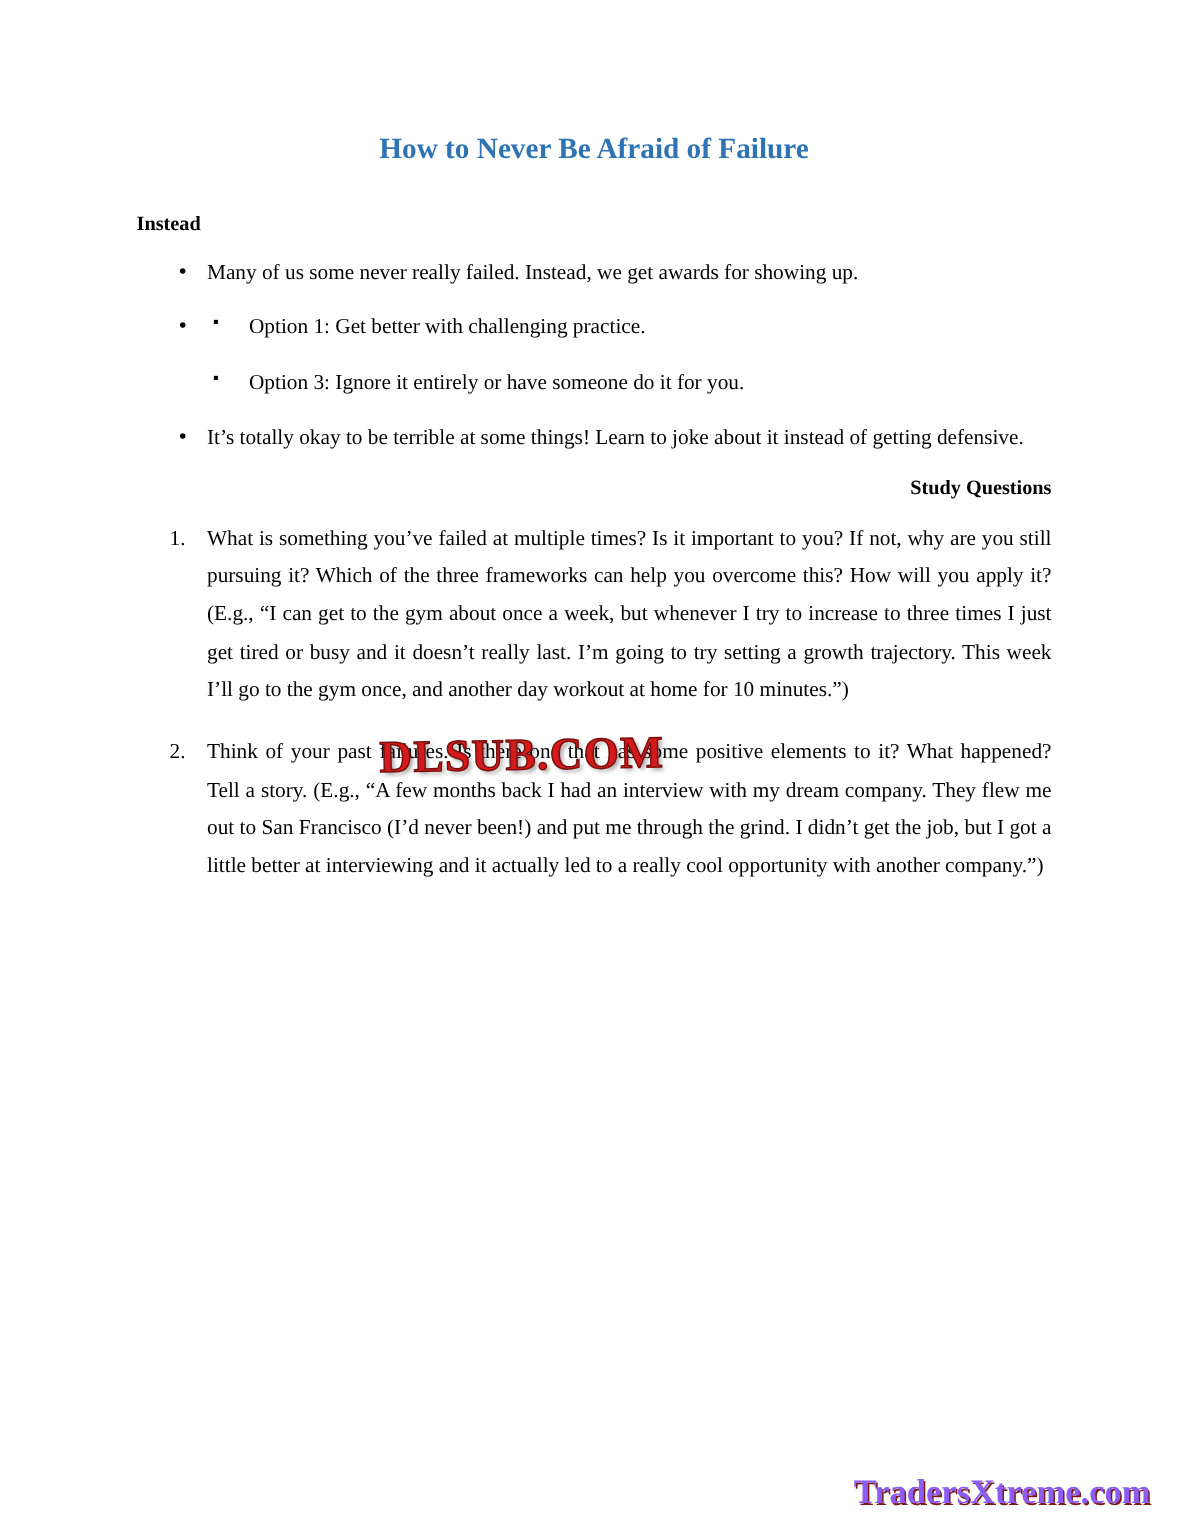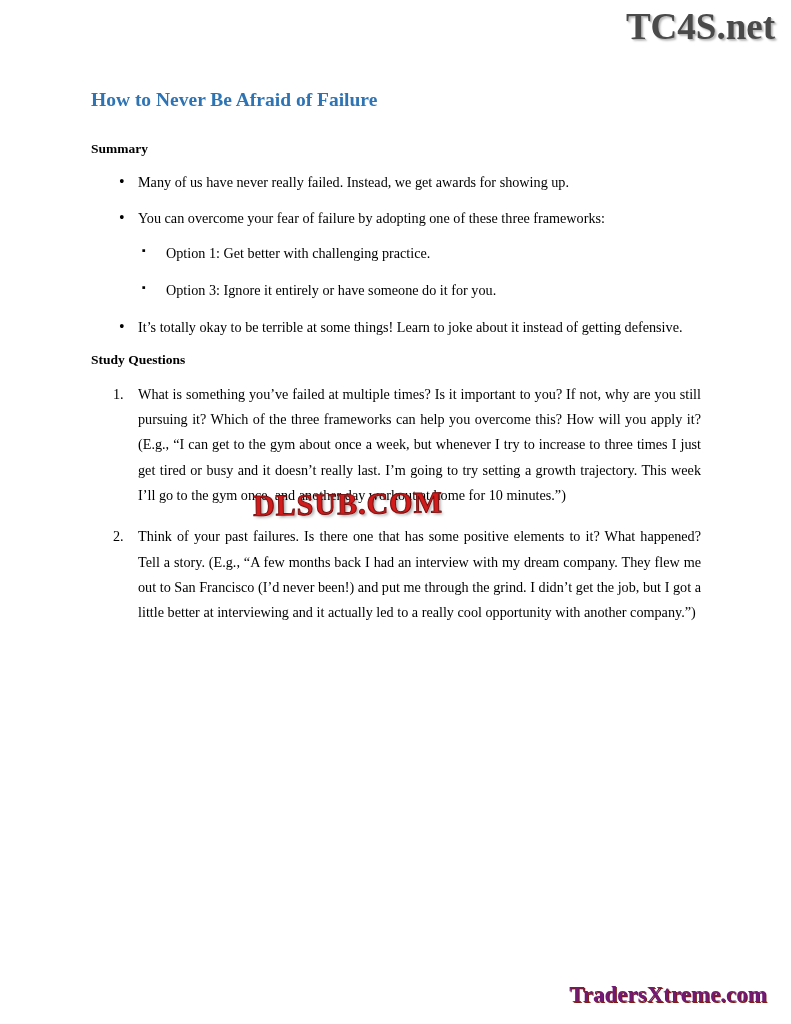--- a/index.html
+++ b/index.html
@@ -37,21 +37,21 @@
   }
 
   
   .wm-bottom {
     position: absolute;
     bottom: 18px;
     right: 24px;
     font-family: "Liberation Serif", serif;
     font-weight: bold;
     font-size: 23px;
-    color: #701a75;
+    color: #8b5cf6;
     text-shadow: 1px 1px 0 #7d1b13;
     line-height: 1;
   }
 
   
   .wm-center {
     position: absolute;
     left: 247px;
     top: 488px;
     font-family: "Liberation Serif", serif;
@@ -77,20 +77,21 @@
     width: 610px;
   }
 
   h1.doc-title {
     font-family: "Liberation Serif", serif;
     font-size: 19.5px;
     font-weight: bold;
     color: #2e74b5;
     margin: 0 0 30px 0;
     line-height: 1.2;
+    text-align: center;
   }
 
   h2.section-heading {
     font-size: 13.5px;
     font-weight: bold;
     margin: 0 0 14px 0;
     color: #000;
   }
 
   .bullets {
@@ -153,41 +154,40 @@
     position: absolute;
     left: 22px;
     top: 0;
     width: 20px;
     text-align: left;
     font-size: 14.2px;
   }
 
   .study-heading {
     margin-top: 20px;
+    text-align: right;
   }
 </style>
 </head>
 <body>
 
 <div class="page">
 
-  <div class="wm-top">TC4S.net</div>
 
   <div class="content">
 
     <h1 class="doc-title">How to Never Be Afraid of Failure</h1>
 
-    <h2 class="section-heading">Summary</h2>
+    <h2 class="section-heading">Instead</h2>
 
     <ul class="bullets">
       <li>
-        <span>Many of us have never really failed. Instead, we get awards for showing up.</span>
-      </li>
-      <li>
-        <span>You can overcome your fear of failure by adopting one of these three frameworks:</span>
+        <span>Many of us some never really failed. Instead, we get awards for showing up.</span>
+      </li>
+      <li>
         <ul class="sublist">
           <li>
             <span>Option 1: Get better with challenging practice.</span>
           </li>
           <li>
             <span>Option 3: Ignore it entirely or have someone do it for you.</span>
           </li>
         </ul>
       </li>
       <li>

